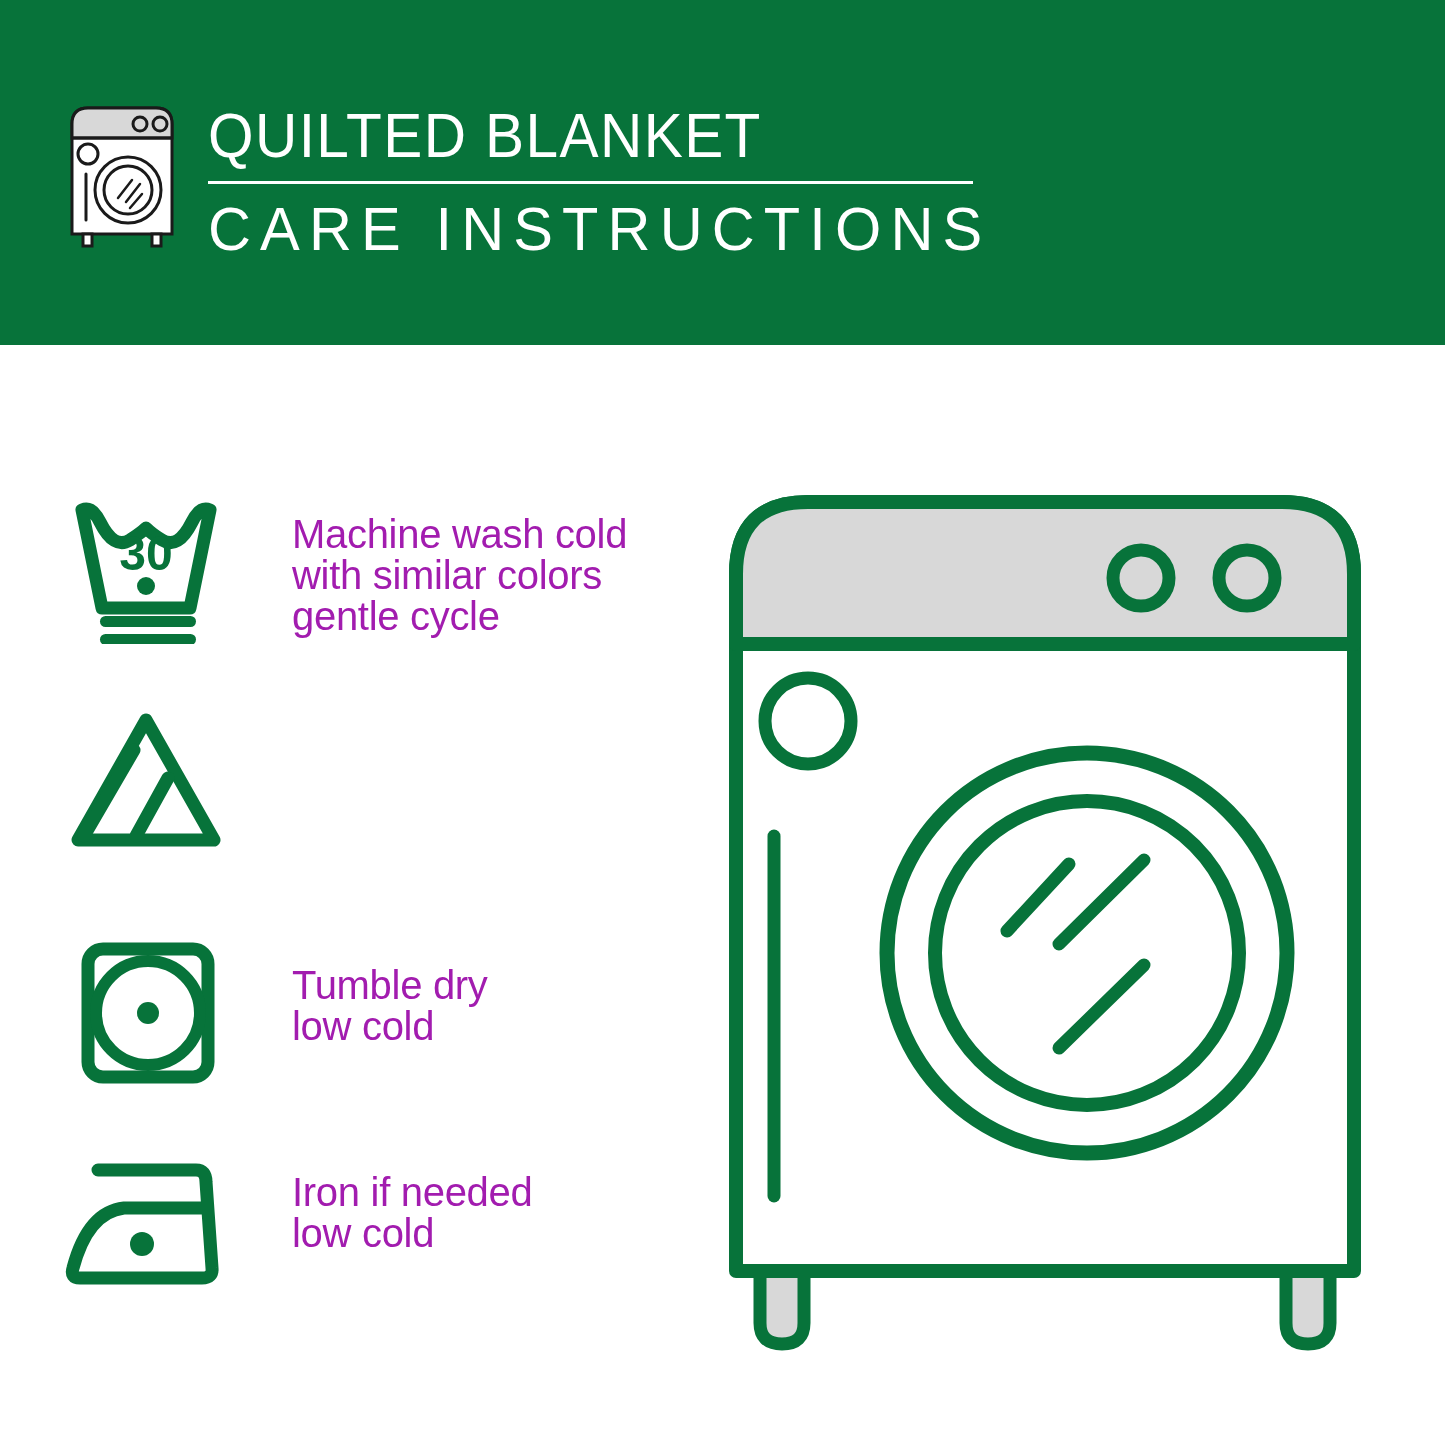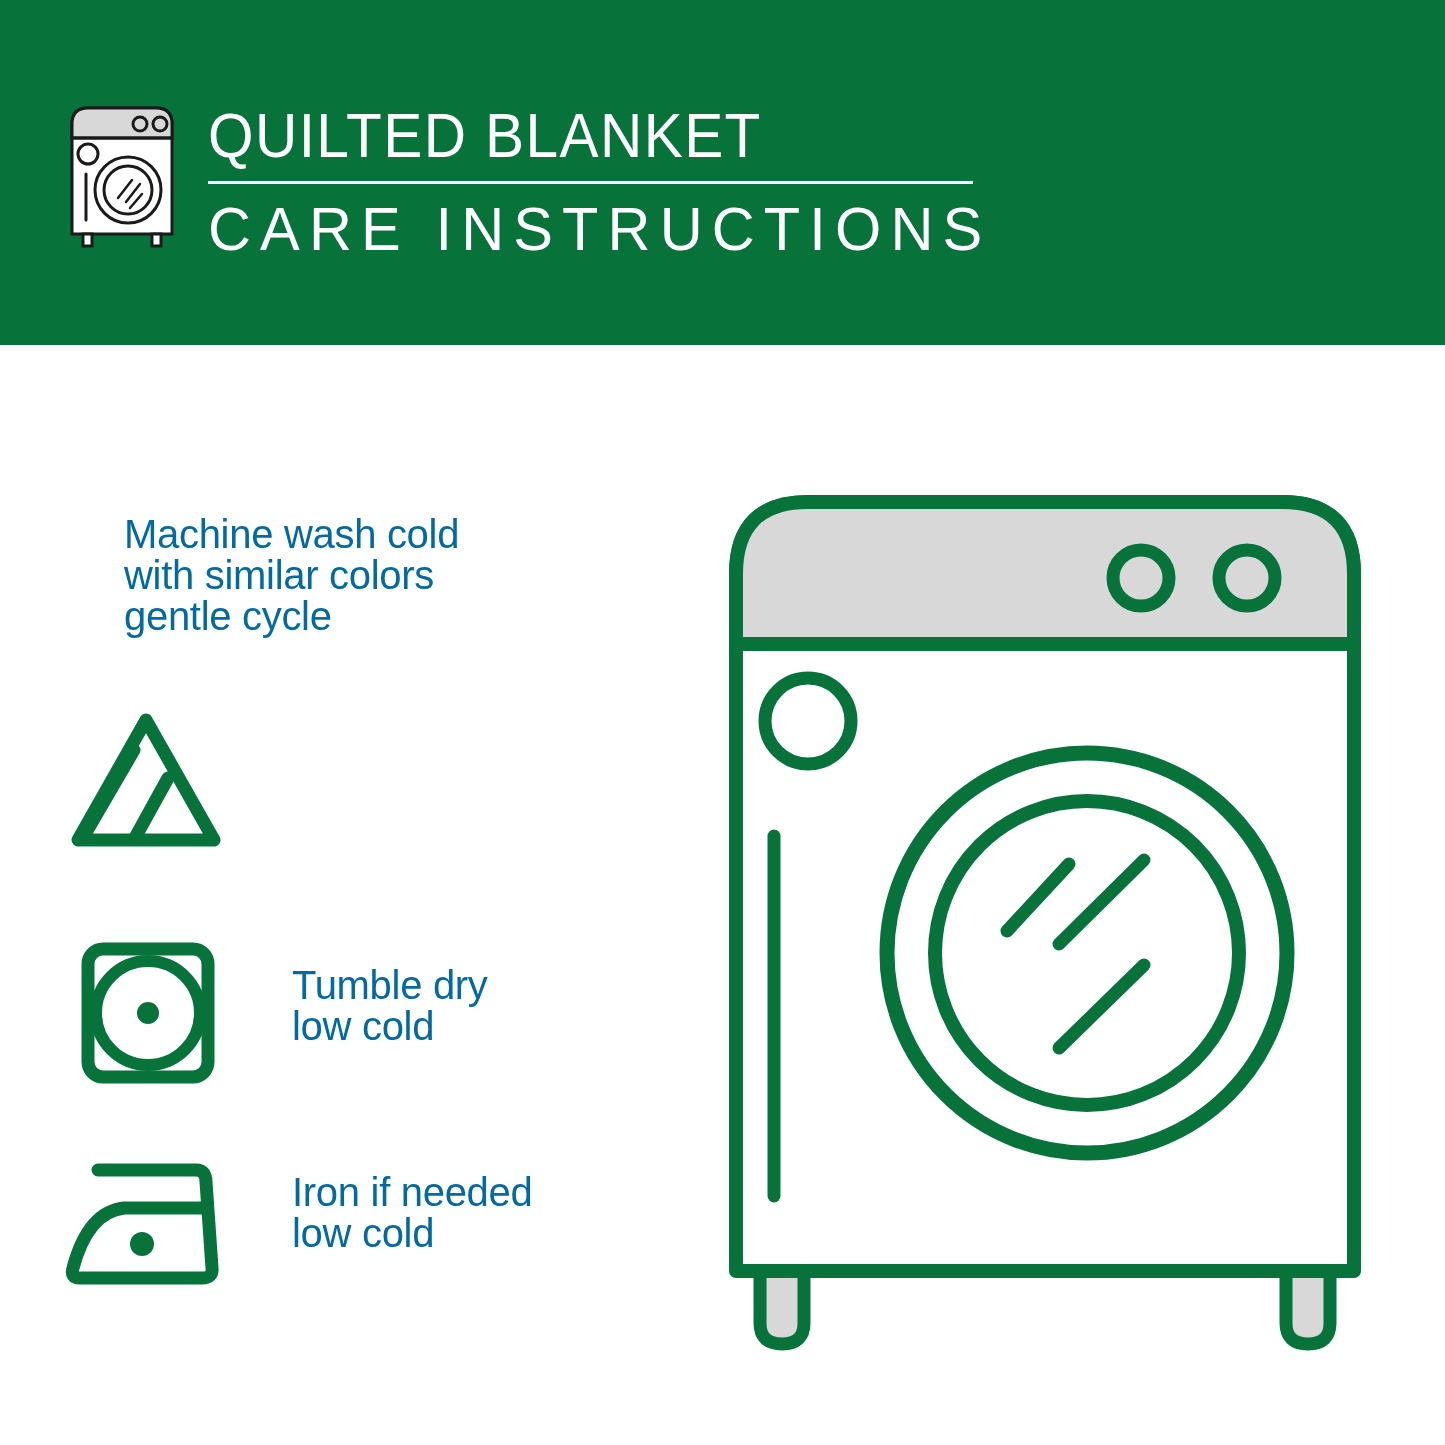--- a/index.html
+++ b/index.html
@@ -88,21 +88,21 @@
 
   .sym {
     width: 168px;
     flex: 0 0 168px;
     display: flex;
     justify-content: center;
     align-items: flex-start;
   }
   .care-text {
     margin-left: 62px;
-    color: #0369a1;
+    color: #a21caf;
     font-size: 40px;
     line-height: 41px;
     font-weight: 400;
     letter-spacing: -0.3px;
     white-space: pre-line;
   }
   .care-row.r0 .care-text { padding-top: 22px; }
   .care-row.r1 .care-text { padding-top: 30px; }
   .care-row.r2 .care-text { padding-top: 28px; }
   .care-row.r3 .care-text { padding-top: 24px; }
@@ -154,20 +154,29 @@
         <div class="title-rule"></div>
         <div class="title-line2">CARE INSTRUCTIONS</div>
       </div>
 
     </div>
   </div>
 
   <div class="care-list">
 
     <div class="care-row r0">
+      <span class="sym">
+        <svg viewBox="0 0 168 152" width="168" height="152" aria-hidden="true">
+          <path d="M20 18 Q30 14 38 30 Q52 58 68 48 Q80 40 84 36 Q90 42 100 48 Q116 58 130 30 Q138 14 148 18 L128 116 L40 116 Z" fill="none" stroke="#07733A" stroke-width="13" stroke-linejoin="round" stroke-linecap="round"></path>
+          <text x="84" y="78" fill="#07733A" font-family="'Liberation Sans', sans-serif" font-size="48" font-weight="700" text-anchor="middle">30</text>
+          <circle cx="84" cy="94" r="9" fill="#07733A"></circle>
+          <rect x="38" y="124" width="96" height="11" rx="5.5" fill="#07733A"></rect>
+          <rect x="38" y="142" width="96" height="11" rx="5.5" fill="#07733A"></rect>
+        </svg>
+      </span>
       <div class="care-text">Machine wash cold
 with similar colors
 gentle cycle</div>
     </div>
 
     <div class="care-row r1">
       <span class="sym">
         <svg viewBox="0 0 168 152" width="168" height="152" aria-hidden="true">
           <path d="M84 12 L152 132 L16 132 Z" fill="none" stroke="#07733A" stroke-width="13" stroke-linejoin="round"></path>
           <line x1="72" y1="42" x2="22" y2="128" stroke="#07733A" stroke-width="13" stroke-linecap="round"></line>

